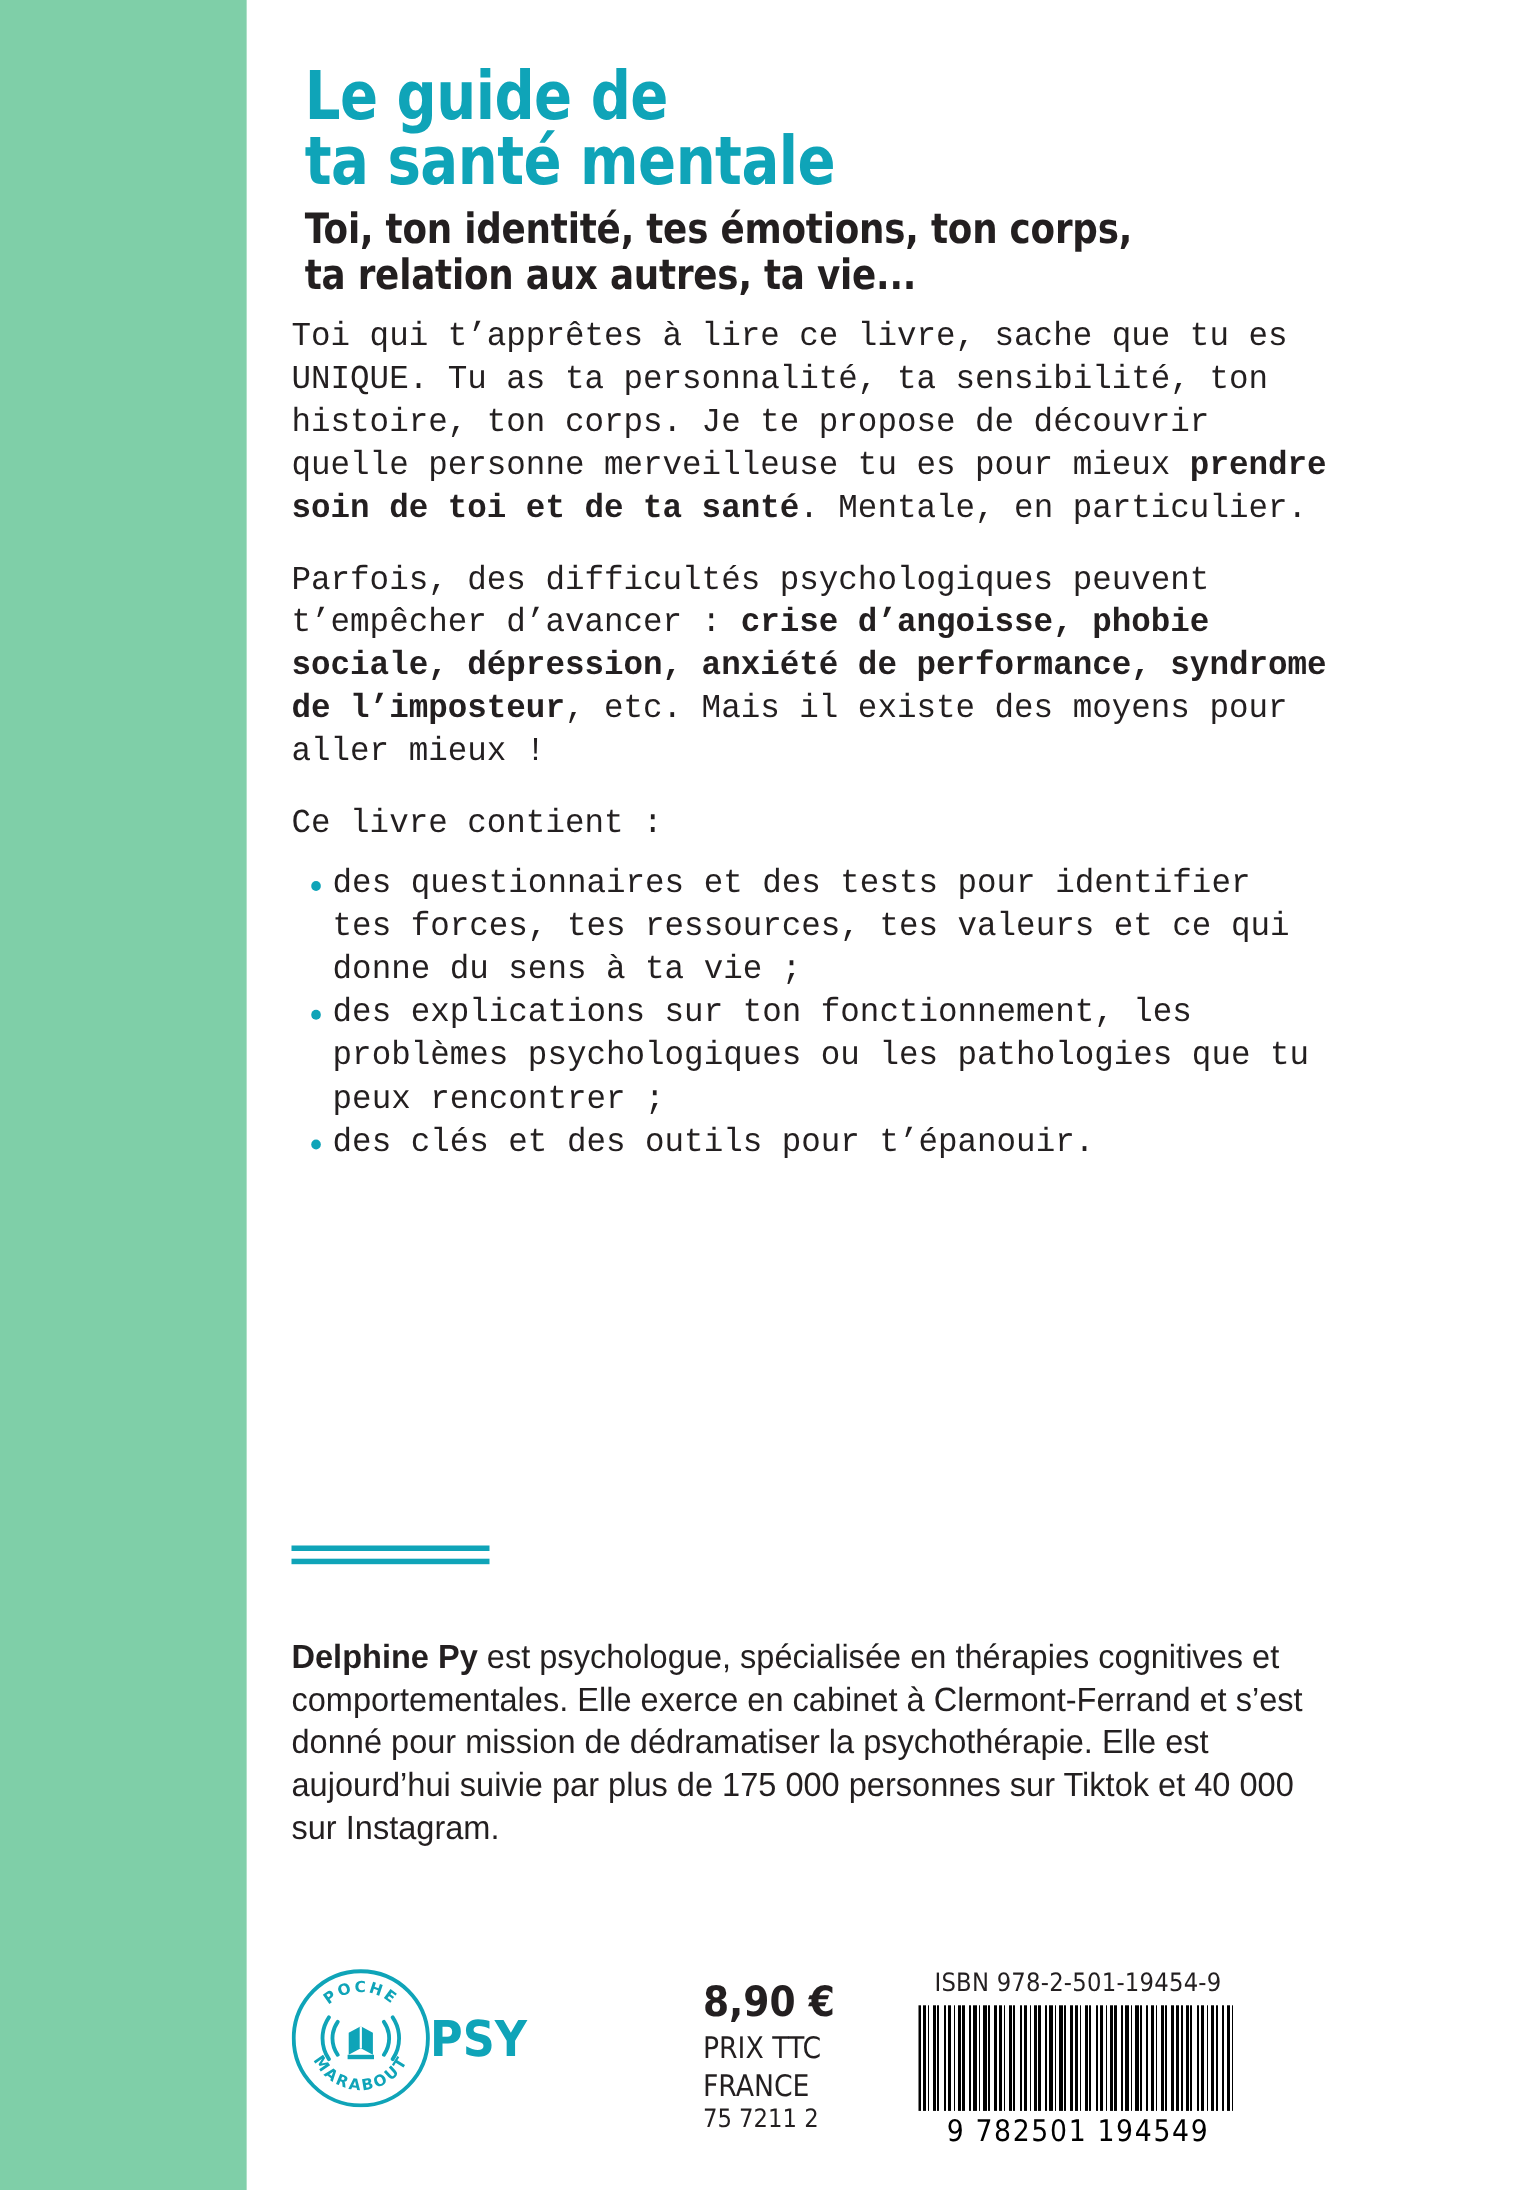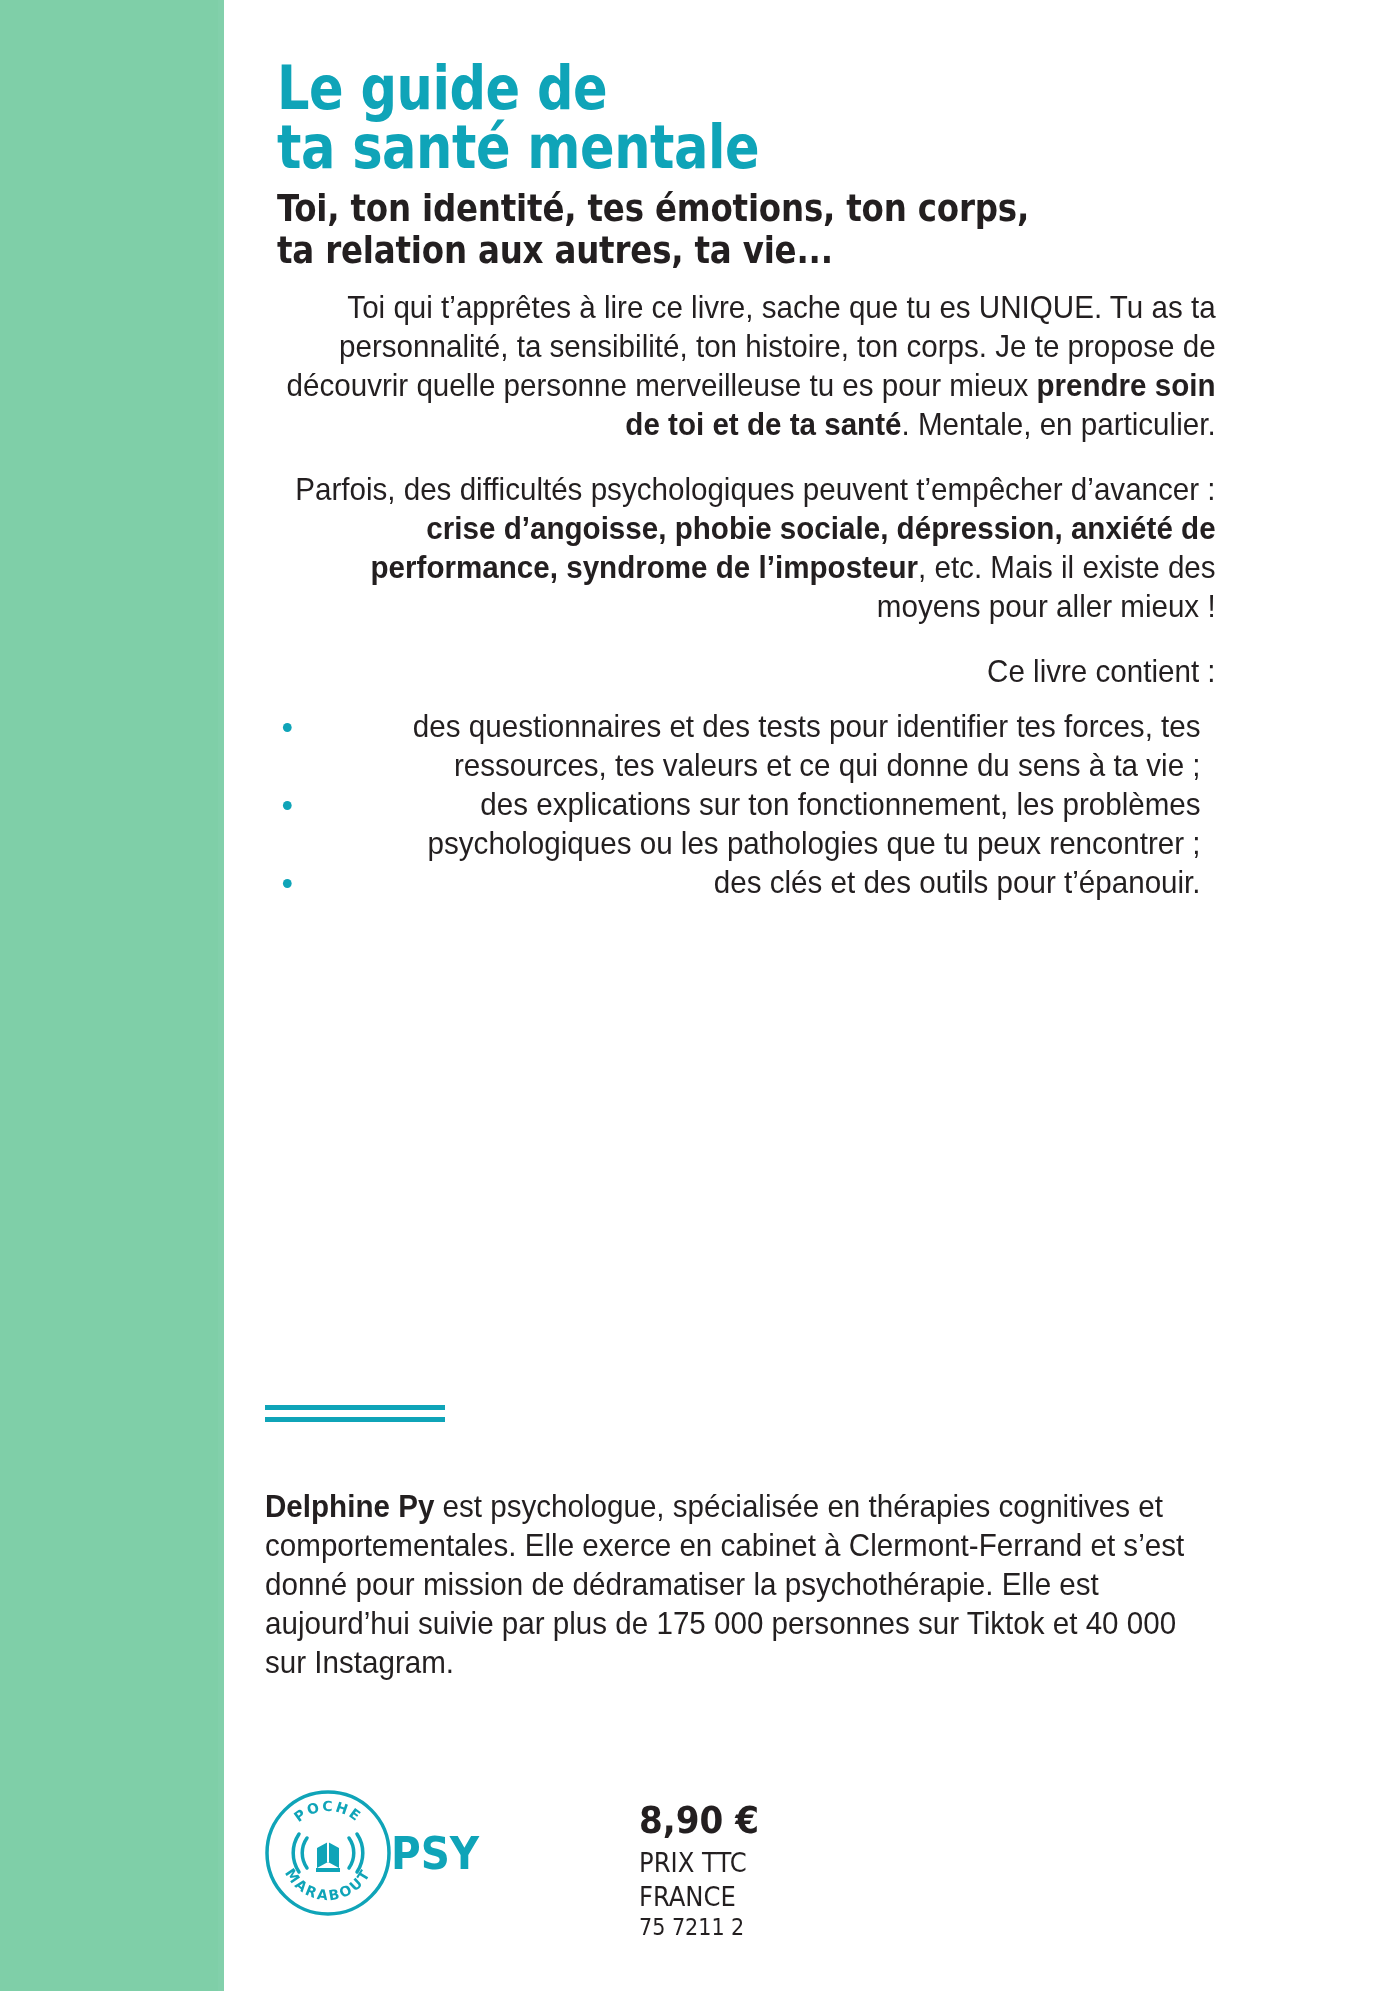--- a/index.html
+++ b/index.html
@@ -76,22 +76,21 @@
   }
   
   .blurb {
     position: absolute;
     left: 0;
     top: 288px;
     width: 980px;
     color: #231f20;
     font-size: 30.5px;
     line-height: 1.28;
-    font-family: Liberation Sans, sans-serif;
-    text-align: right;
+    font-family: Liberation Mono, monospace;
   }
   .blurb p {
     margin: 0 0 26px 0;
     transform: scaleX(0.97);
     transform-origin: left top;
   }
   .blurb b, .blurb strong { font-weight: bold; }
   .list-intro {
     margin: 0 0 0 0 !important;
   }
@@ -304,17 +303,22 @@
         </div>
         <div class="psy-label">PSY</div>
       </div>
 
       <div class="price-area">
         <div class="price-value">8,90 €</div>
         <div class="price-caption">PRIX TTC FRANCE</div>
         <div class="price-code">75 7211 2</div>
       </div>
 
+      <div class="barcode-area">
+        <div class="isbn-text">ISBN 978-2-501-19454-9</div>
+        <div class="barcode"></div>
+        <div class="barcode-digits">9 782501 194549</div>
+      </div>
 
     </div>
 
   </div>
 </div>
 
 </body></html>

